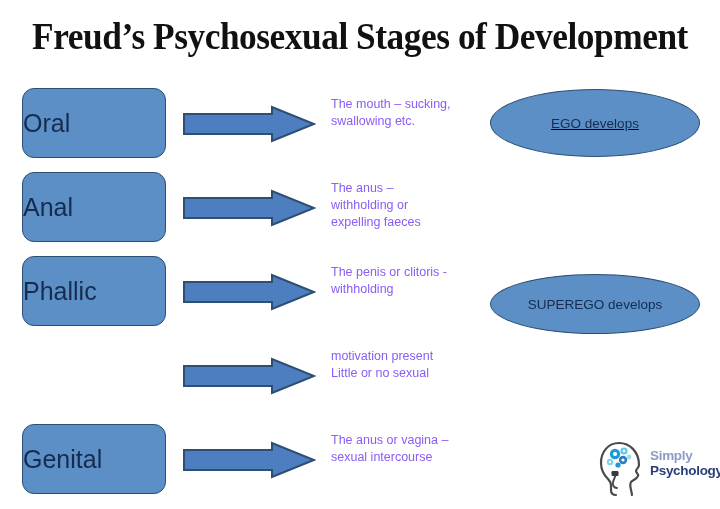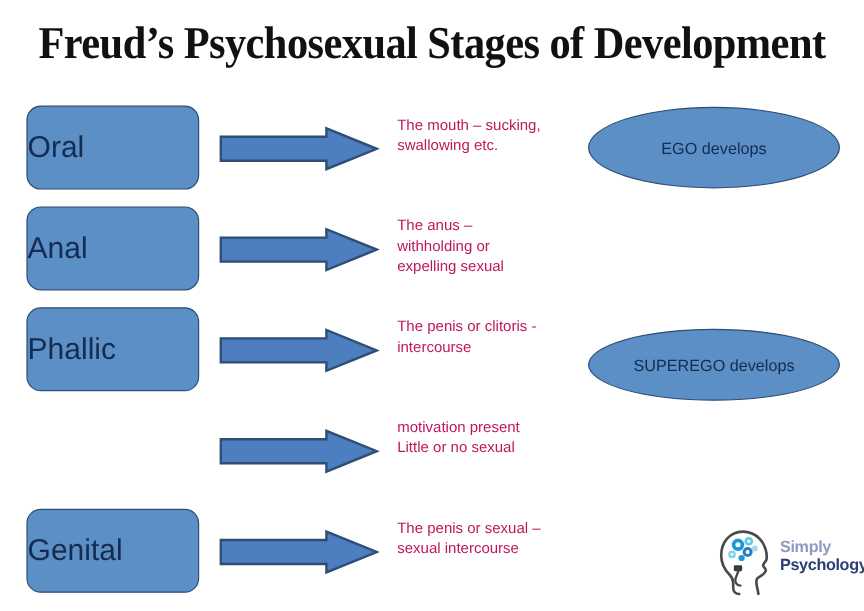--- a/index.html
+++ b/index.html
@@ -78,21 +78,21 @@
   .arrow-wrap svg { display: block; }
 
   
   .desc {
     position: absolute;
     left: 331px;
     top: 8px;
     width: 160px;
     font-size: 12.5px;
     line-height: 17px;
-    color: #be185d;
+    color: #8b5cf6;
     font-family: "Liberation Sans", sans-serif;
   }
   .desc.wide { width: 178px; }
   .desc-line { display: block; white-space: nowrap; }
 
   
   .ellipse {
     position: absolute;
     background: #5B8FC6;
     border: 1.5px solid #2E4E73;
@@ -106,20 +106,21 @@
     font-size: 13.5px;
     color: #152C50;
     font-family: "Liberation Sans", sans-serif;
     white-space: nowrap;
   }
   #ellipse-ego {
     left: 490px;
     top: 89px;
     width: 210px;
     height: 68px;
+    text-decoration: underline;
   }
   #ellipse-superego {
     left: 490px;
     top: 274px;
     width: 210px;
     height: 60px;
   }
 
   
   #logo {
@@ -180,36 +181,36 @@
       <span class="stage-label">Anal</span>
     </div>
     <div class="arrow-wrap">
       <svg width="134" height="38" viewBox="0 0 134 38">
         <polygon points="2,9 90,9 90,2 132,19 90,36 90,29 2,29" fill="#4D7EBF" stroke="#2E4E73" stroke-width="2" stroke-linejoin="miter"></polygon>
       </svg>
     </div>
     <div class="desc">
       <span class="desc-line">The anus –</span>
       <span class="desc-line">withholding or</span>
-      <span class="desc-line">expelling sexual</span>
+      <span class="desc-line">expelling faeces</span>
     </div>
   </div>
 
   <div class="row" style="top:256px;">
     <div class="stage-box">
       <span class="stage-label">Phallic</span>
     </div>
     <div class="arrow-wrap">
       <svg width="134" height="38" viewBox="0 0 134 38">
         <polygon points="2,9 90,9 90,2 132,19 90,36 90,29 2,29" fill="#4D7EBF" stroke="#2E4E73" stroke-width="2" stroke-linejoin="miter"></polygon>
       </svg>
     </div>
     <div class="desc wide">
       <span class="desc-line">The penis or clitoris -</span>
-      <span class="desc-line">intercourse</span>
+      <span class="desc-line">withholding</span>
     </div>
   </div>
 
   <div class="row" style="top:340px;">
     <div class="arrow-wrap">
       <svg width="134" height="38" viewBox="0 0 134 38">
         <polygon points="2,9 90,9 90,2 132,19 90,36 90,29 2,29" fill="#4D7EBF" stroke="#2E4E73" stroke-width="2" stroke-linejoin="miter"></polygon>
       </svg>
     </div>
     <div class="desc wide">
@@ -221,21 +222,21 @@
   <div class="row" style="top:424px;">
     <div class="stage-box">
       <span class="stage-label">Genital</span>
     </div>
     <div class="arrow-wrap">
       <svg width="134" height="38" viewBox="0 0 134 38">
         <polygon points="2,9 90,9 90,2 132,19 90,36 90,29 2,29" fill="#4D7EBF" stroke="#2E4E73" stroke-width="2" stroke-linejoin="miter"></polygon>
       </svg>
     </div>
     <div class="desc wide">
-      <span class="desc-line">The penis or sexual –</span>
+      <span class="desc-line">The anus or vagina –</span>
       <span class="desc-line">sexual intercourse</span>
     </div>
   </div>
 
   <div class="ellipse" id="ellipse-ego">
     <span class="ellipse-label">EGO develops</span>
   </div>
 
   <div class="ellipse" id="ellipse-superego">
     <span class="ellipse-label">SUPEREGO develops</span>

